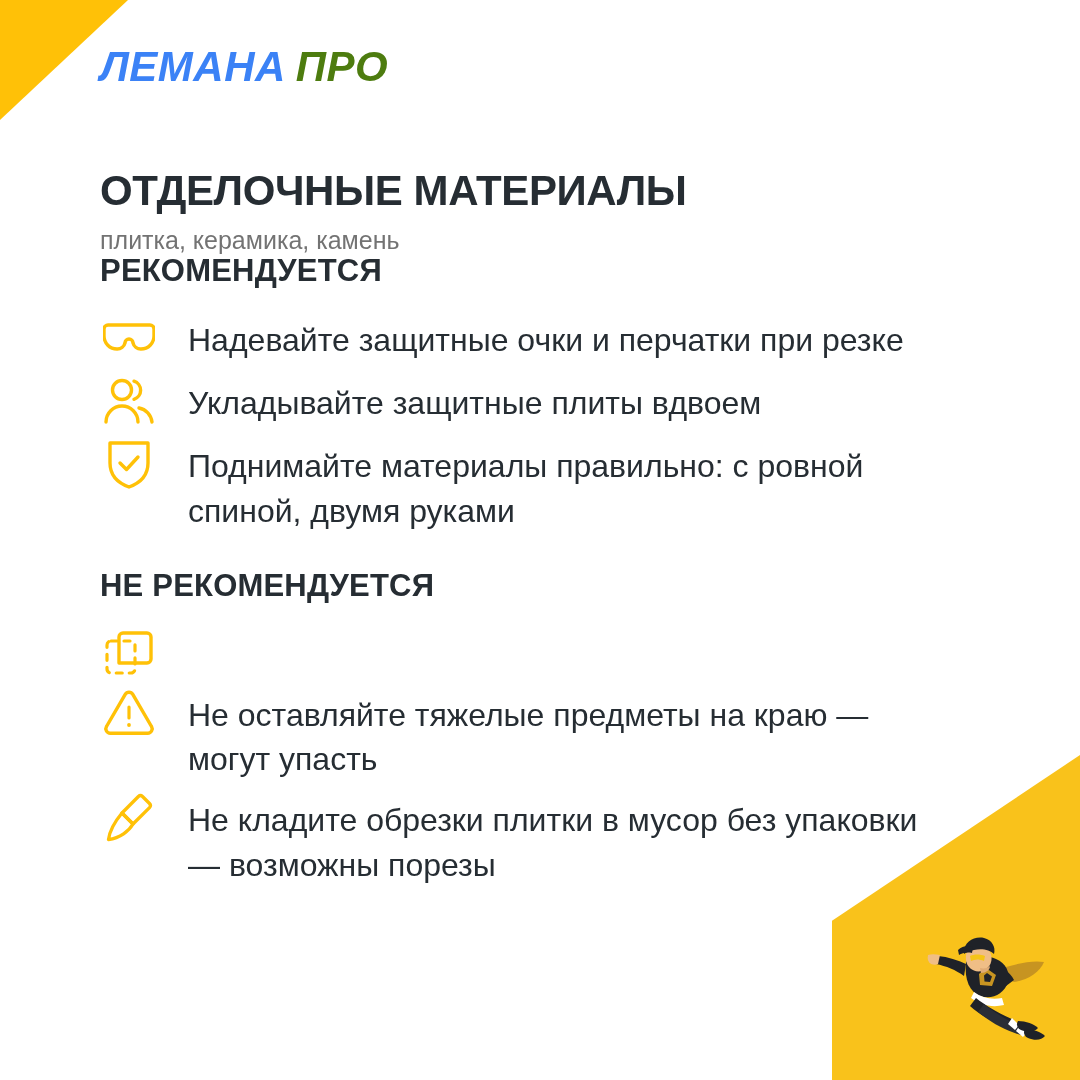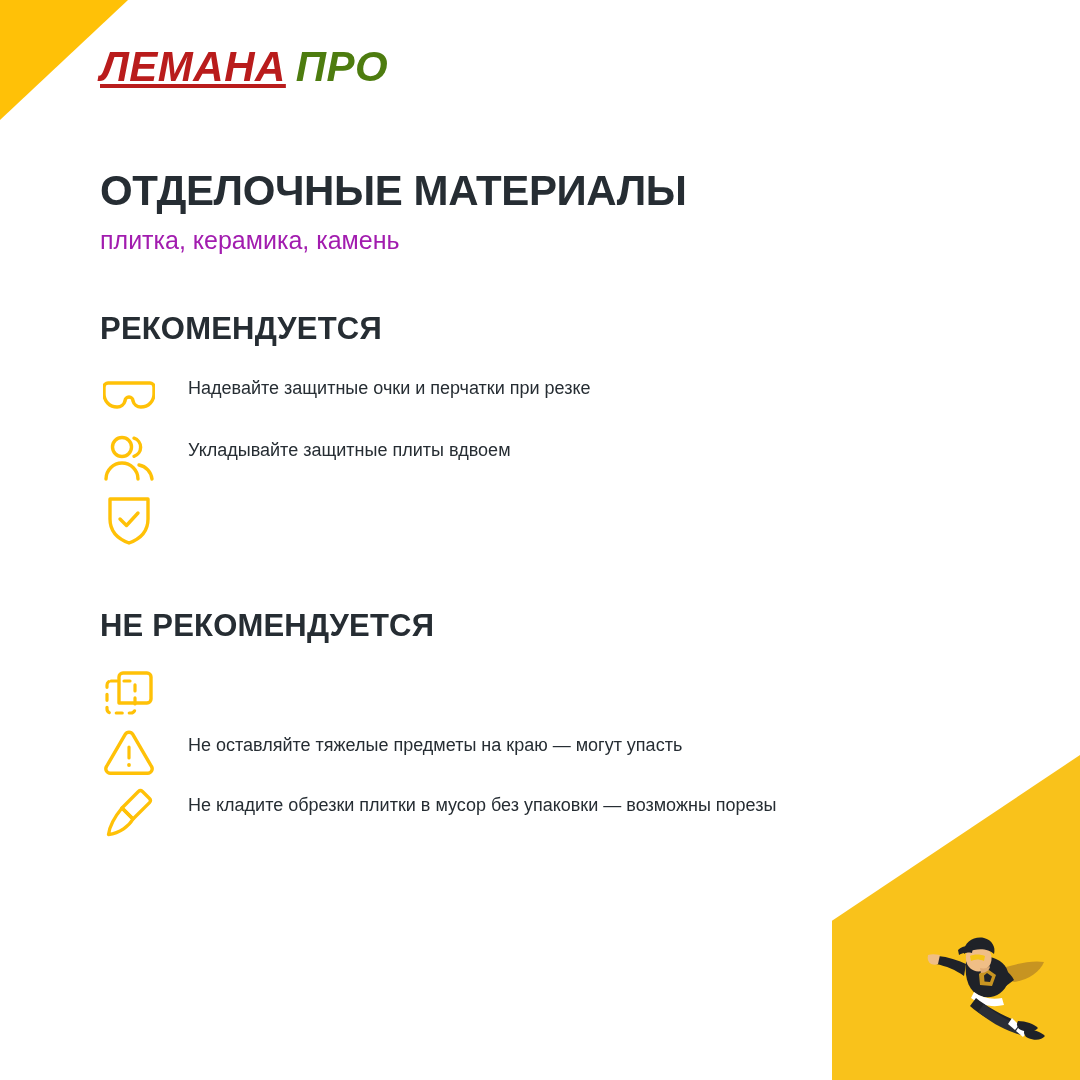--- a/index.html
+++ b/index.html
@@ -53,21 +53,21 @@
   .logo {
     position: absolute;
     left: 100px;
     top: 46px;
     font-size: 42px;
     font-weight: 700;
     letter-spacing: 0.5px;
     line-height: 1;
     white-space: nowrap;
   }
-  .logo-main { color: #b91c1c; font-style: italic; font-stretch: condensed; text-decoration: underline; }
+  .logo-main { color: #3b82f6; font-style: italic; font-stretch: condensed; }
   .logo-pro  { color: #4d7c0f; font-style: italic; margin-left: 10px; }
 
   .header-title {
     position: absolute;
     left: 462px;
     top: 44px;
     font-size: 43px;
     font-weight: 700;
     color: #262D33;
     letter-spacing: 0.5px;
@@ -87,30 +87,29 @@
     font-size: 42px;
     font-weight: 700;
     color: #262D33;
     letter-spacing: -0.4px;
     line-height: 1.08;
     margin: 0;
   }
   .page-subtitle {
     font-size: 25px;
     font-weight: 400;
-    color: #a21caf;
+    color: #737373;
     margin: 12px 0 0 0;
     line-height: 1.2;
   }
 
   .section {
-    margin-top: 58px;
   }
   .section.dont {
-    margin-top: 66px;
+    margin-top: 36px;
   }
   .section-heading {
     font-size: 31px;
     font-weight: 700;
     color: #262D33;
     letter-spacing: 0.2px;
     margin: 0 0 30px 0;
     line-height: 1;
   }
 
@@ -127,21 +126,21 @@
     height: 48px;
     display: flex;
     align-items: center;
     justify-content: center;
     margin-right: 30px;
     margin-top: -2px;
   }
   .item-icon svg { display: block; }
 
   .item-text {
-    font-size: 18px;
+    font-size: 32px;
     line-height: 1.4;
     color: #262D33;
     font-weight: 400;
     max-width: 780px;
     padding-top: 2px;
   }
 
   .section.dont .item { margin-bottom: 14px; }
   .section.dont .item-text { max-width: 760px; }
 
@@ -197,20 +196,21 @@
         <span class="item-text">Укладывайте защитные плиты вдвоем</span>
       </div>
 
       <div class="item">
         <span class="item-icon">
           <svg width="44" height="50" viewBox="0 0 44 50" fill="none">
             <path d="M3 4 H41 V24 C41 36 33 44 22 48 C11 44 3 36 3 24 Z" stroke="#FFC107" stroke-width="3.4" stroke-linejoin="round"></path>
             <path d="M13 24 L19.5 30.5 L31 18" stroke="#FFC107" stroke-width="3.4" stroke-linecap="round" stroke-linejoin="round"></path>
           </svg>
         </span>
+        <span class="item-text">Поднимайте материалы правильно: с ровной спиной, двумя руками</span>
       </div>
 
     </div>
 
     <div class="section dont">
       <h2 class="section-heading">НЕ РЕКОМЕНДУЕТСЯ</h2>
 
       <div class="item">
         <span class="item-icon">
           <svg width="48" height="48" viewBox="0 0 48 48" fill="none">

